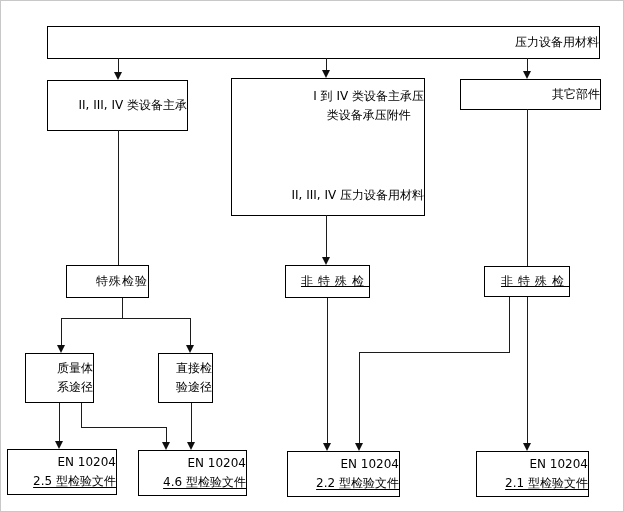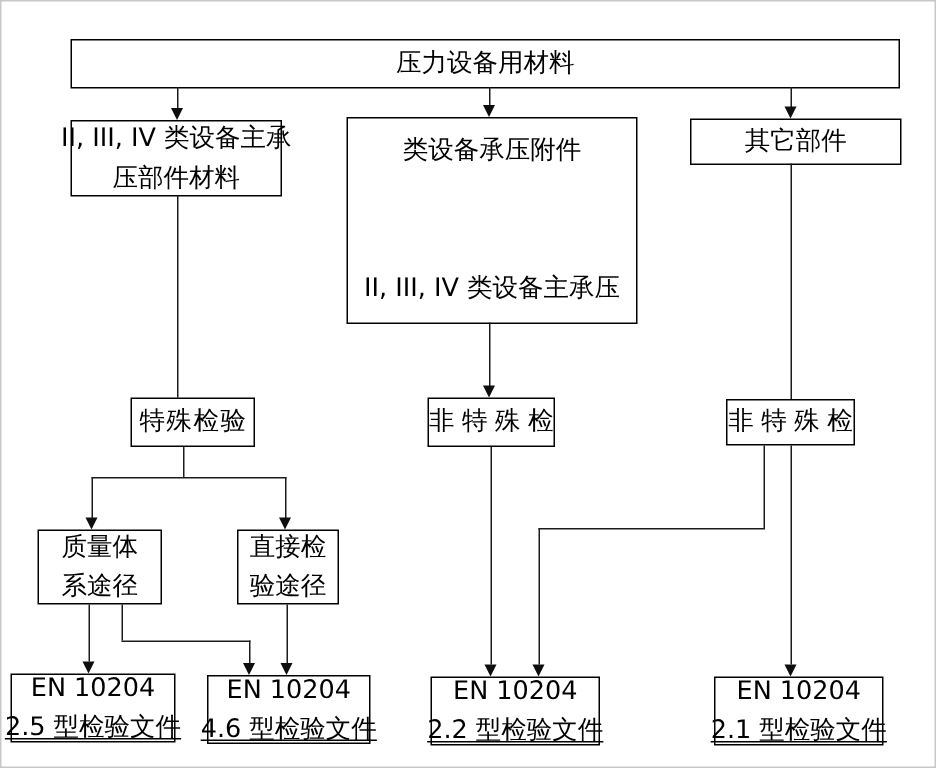--- a/index.html
+++ b/index.html
@@ -13,85 +13,85 @@
     color:#000;
     overflow:hidden;
   }
   .box {
     position:absolute;
     background:#ffffff;
     border:1.4px solid #000000;
     box-sizing:border-box;
     display:flex;
     flex-direction:column;
-    align-items:center;
+    align-items:flex-end;
     justify-content:center;
-    font-size:17px;
+    font-size:12px;
     line-height:1.55;
     text-align:center;
     white-space:nowrap;
   }
   .vline, .hline { position:absolute; background:#1c1c1c; }
   .vline { width:1px; }
   .hline { height:1px; }
   .arr {
     position:absolute; width:0; height:0;
     border-left:4px solid transparent;
     border-right:4px solid transparent;
     border-top:8px solid #0e0e0e;
   }
-  .spread  { letter-spacing:5px; text-indent:5px; }
+  .spread  { letter-spacing:5px; text-indent:5px;text-decoration:underline; }
   .spread1 { letter-spacing:1px; text-indent:1px; }
   .u { text-decoration:underline; text-underline-offset:2px; }
   .multi { justify-content:space-between; padding:8px 0 10px 0; }
   .multi .para { display:block; }
 </style>
 </head>
 <body>
 
 <div id="canvas">
 
   <div class="box" style="left:46px; top:25px; width:553px; height:33px;">
     <span>压力设备用材料</span>
   </div>
 
   <div class="box" style="left:46px; top:79px; width:141px; height:51px;">
     <span>II, III, IV 类设备主承</span>
-    <span>压部件材料</span>
   </div>
 
   <div class="box multi" style="left:230px; top:77px; width:194px; height:138px;">
     <span class="para">
+      <span style="display:block;">I 到 IV 类设备主承压</span>
       <span style="display:block;">类设备承压附件</span>
     </span>
-    <span class="para">II, III, IV 类设备主承压</span>
+    <span class="para">II, III, IV 压力设备用材料</span>
   </div>
 
   <div class="box" style="left:459px; top:78px; width:141px; height:31px;">
     <span>其它部件</span>
   </div>
 
-  <div class="box" style="left:86px; top:264px; width:83px; height:33px;">
+  <div class="box" style="left:65px; top:264px; width:83px; height:33px;">
     <span class="spread1">特殊检验</span>
   </div>
 
   <div class="box" style="left:284px; top:264px; width:85px; height:33px;">
     <span class="spread">非特殊检</span>
   </div>
 
   <div class="box" style="left:483px; top:265px; width:86px; height:31px;">
     <span class="spread">非特殊检</span>
   </div>
 
-  <div class="box" style="left:24px; top:352px; width:83px; height:50px;">
+  <div class="box" style="left:24px; top:352px; width:69px; height:50px;">
     <span>质量体</span>
     <span>系途径</span>
   </div>
 
-  <div class="box" style="left:157px; top:352px; width:68px; height:50px;">
+  <div class="box" style="left:157px; top:352px; width:55px; height:50px;">
     <span>直接检</span>
     <span>验途径</span>
   </div>
 
   <div class="box" style="left:6px; top:448px; width:110px; height:46px;">
     <span>EN 10204</span>
     <span class="u">2.5 型检验文件</span>
   </div>
 
   <div class="box" style="left:137px; top:449px; width:109px; height:46px;">

